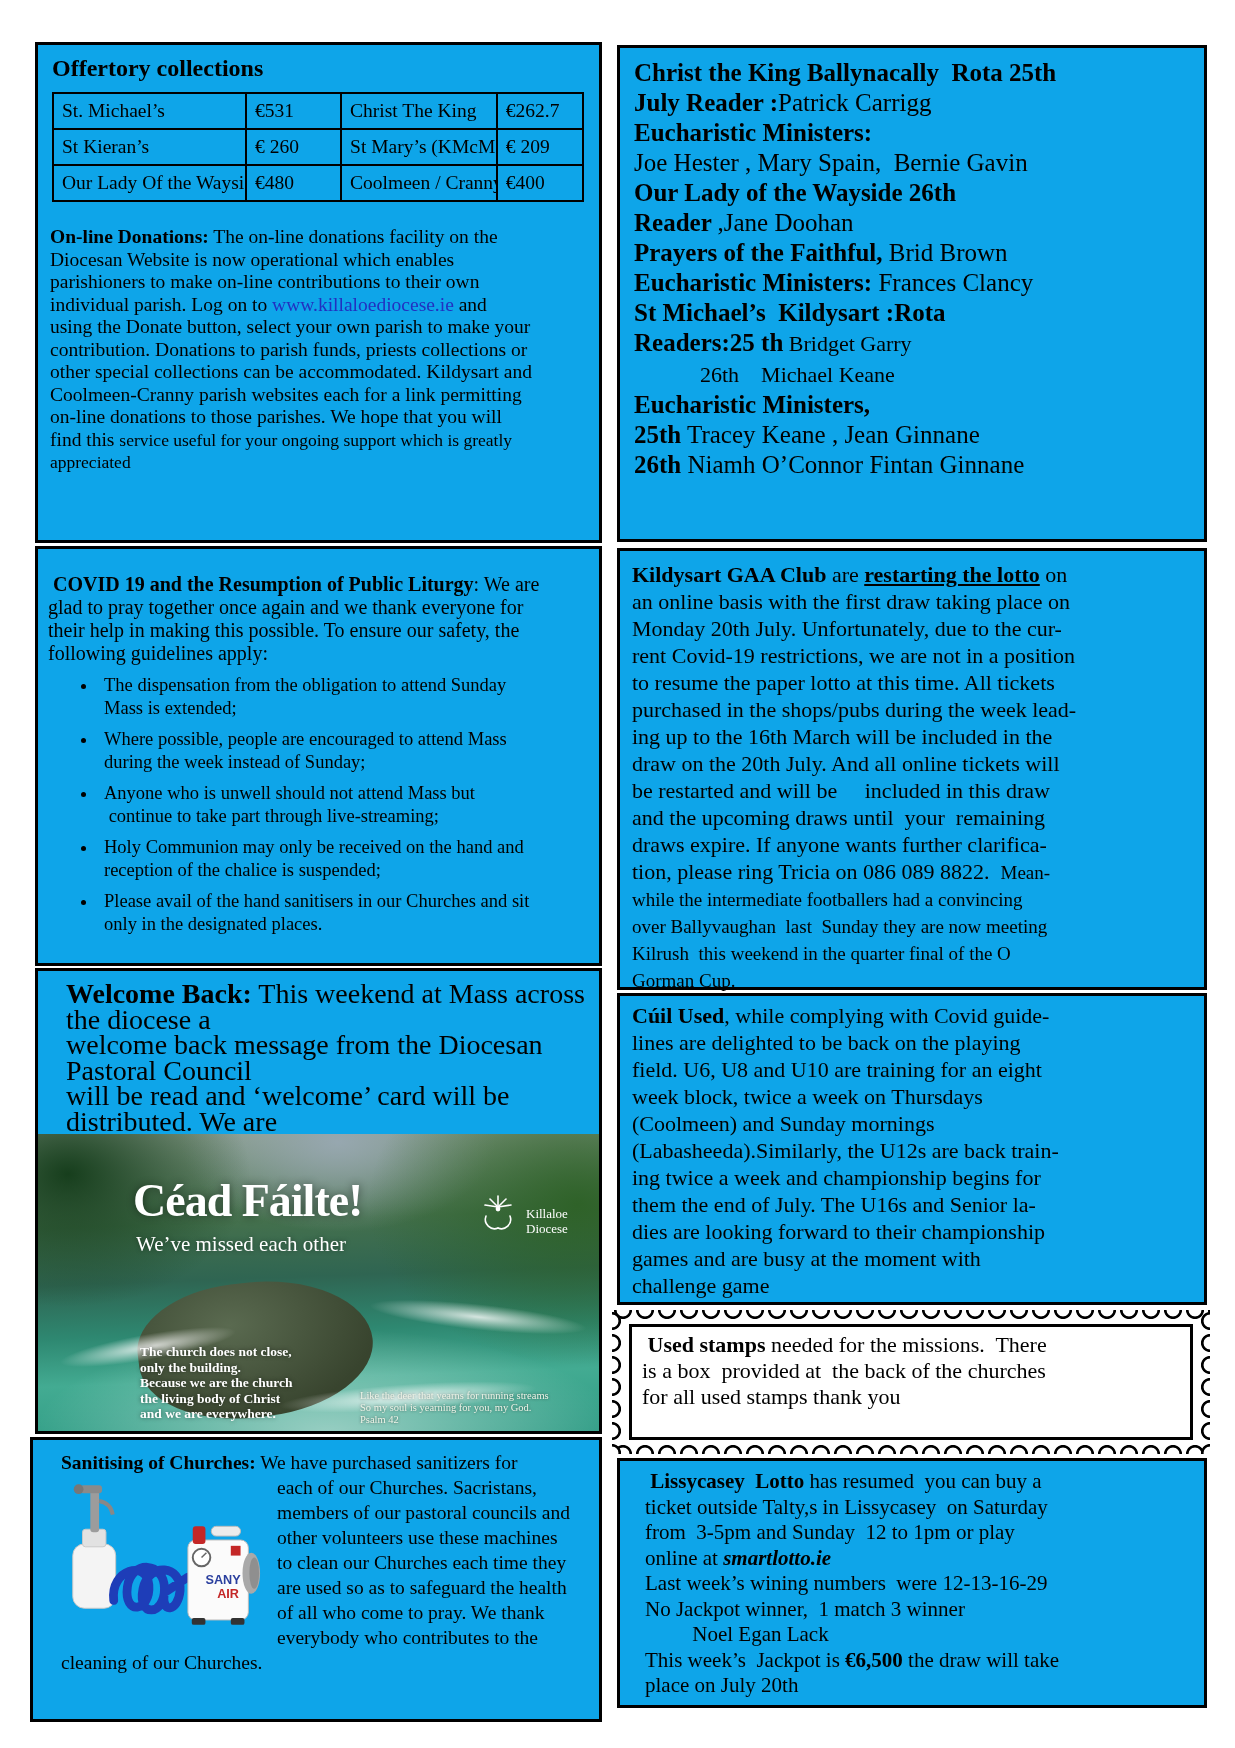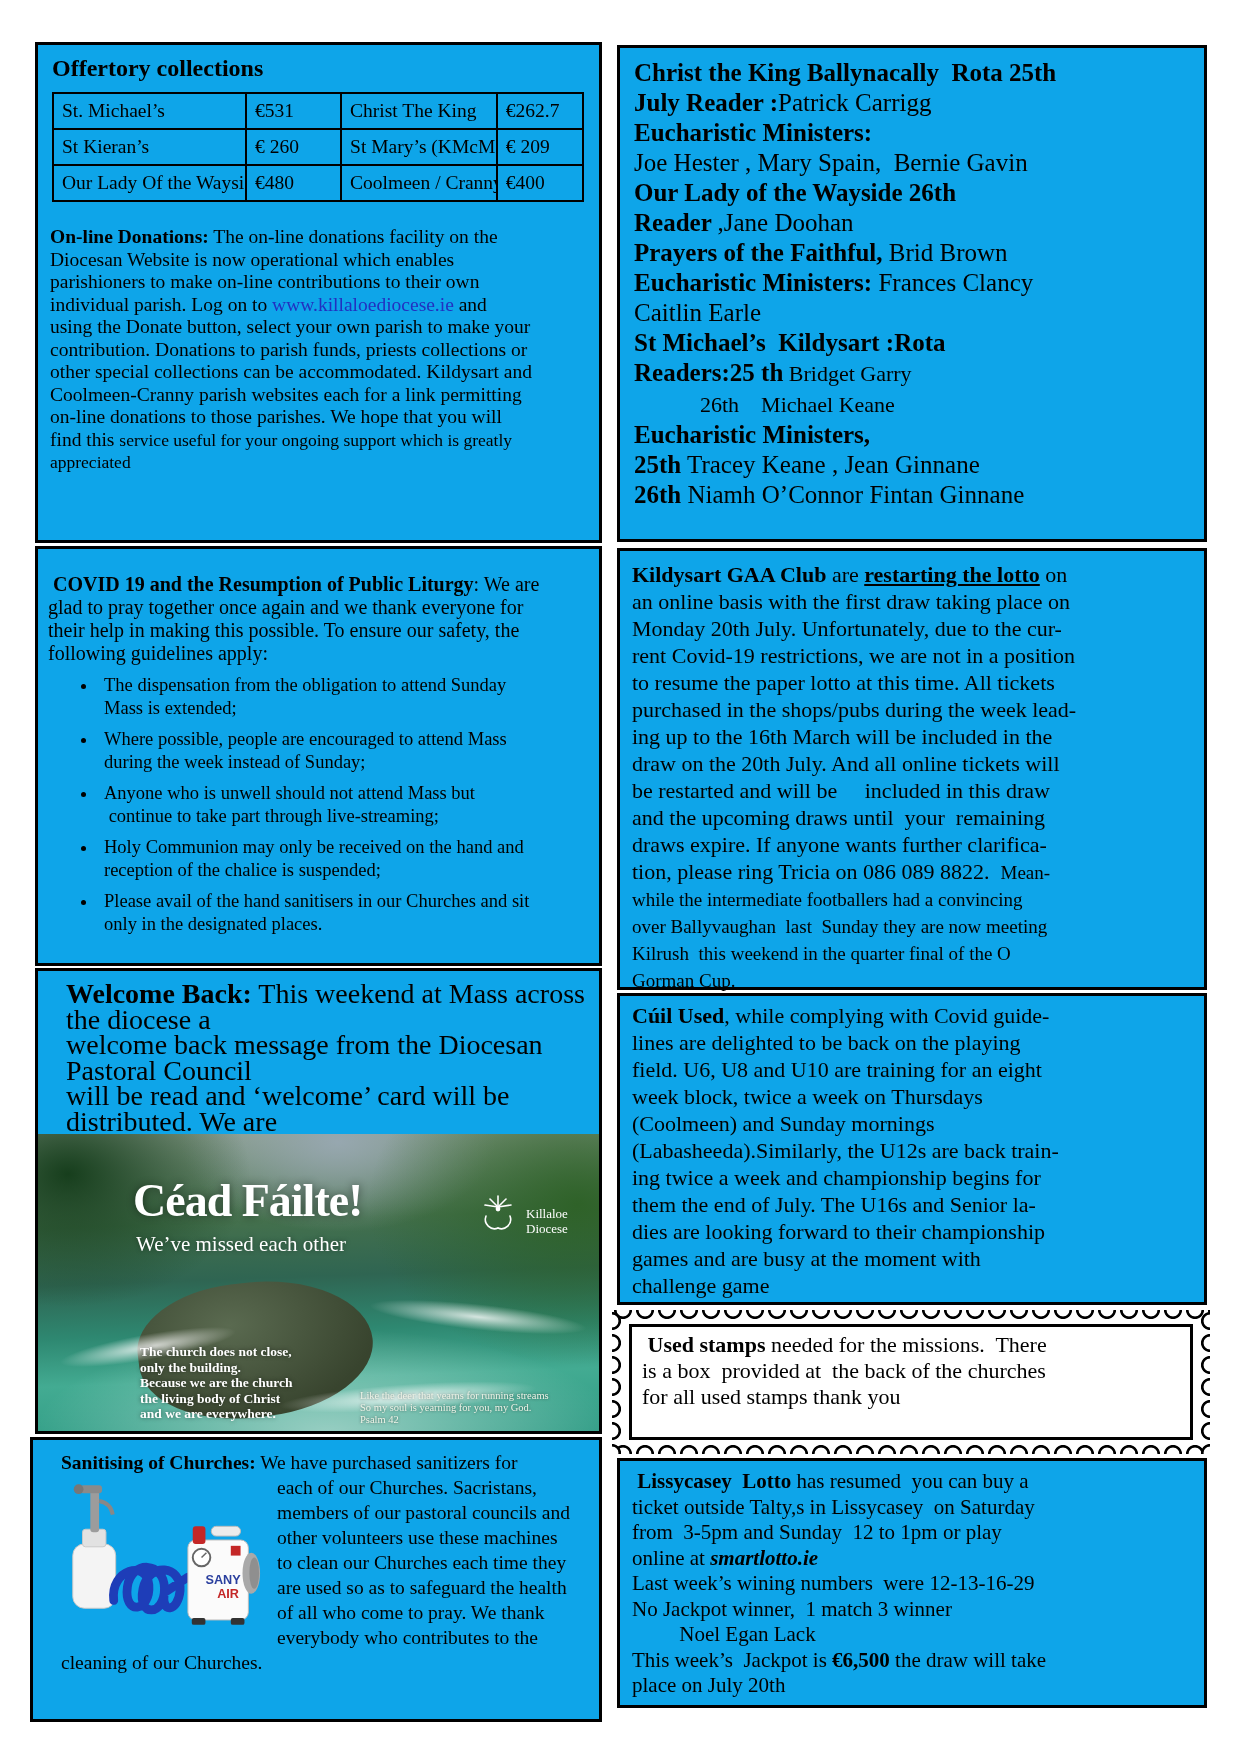--- a/index.html
+++ b/index.html
@@ -79,21 +79,21 @@
     background-size:22px 13px;background-repeat:repeat-x;}
   .perf-left{top:0;bottom:0;left:0;width:13px;
     background-image:radial-gradient(circle 9px at 0px 11px,#fff 6px,#000 6.8px,#000 8.6px,rgba(0,0,0,0) 9.4px);
     background-size:13px 22px;background-repeat:repeat-y;}
   .perf-right{top:0;bottom:0;right:0;width:13px;
     background-image:radial-gradient(circle 9px at 13px 11px,#fff 6px,#000 6.8px,#000 8.6px,rgba(0,0,0,0) 9.4px);
     background-size:13px 22px;background-repeat:repeat-y;}
   .stamp-inner{position:absolute;left:17px;right:17px;top:14px;bottom:14px;border:3px solid #000;
     padding:5px 10px;background:#fff;font-size:22px;line-height:26px;white-space:pre-wrap;}
 
-  #b-lotto{left:617px;top:1458px;width:590px;height:250px;padding:8px 12px;font-size:21px;line-height:25.5px;}
+  #b-lotto{left:617px;top:1458px;width:590px;height:250px;padding:8px 25px;font-size:21px;line-height:25.5px;}
   .site{font-weight:bold;font-style:italic;}
 </style>
 </head>
 <body>
 
 <div class="page">
 
   <section class="box" id="b-offertory">
     <div class="off-title">Offertory collections</div>
     <table class="off">
@@ -225,21 +225,20 @@
 
   <section class="box" id="b-rota">
     <div class="rl"><span class="b">Christ the King Ballynacally  Rota 25th</span><span></span></div>
     <div class="rl"><span class="b">July Reader :</span><span>Patrick Carrigg</span></div>
     <div class="rl"><span class="b">Eucharistic Ministers:</span><span></span></div>
     <div class="rl"><span class="b"></span><span>Joe Hester , Mary Spain,  Bernie Gavin</span></div>
     <div class="rl"><span class="b">Our Lady of the Wayside 26th</span><span></span></div>
     <div class="rl"><span class="b">Reader </span><span>,Jane Doohan</span></div>
     <div class="rl"><span class="b">Prayers of the Faithful,</span><span> Brid Brown</span></div>
     <div class="rl"><span class="b">Eucharistic Ministers:</span><span> Frances Clancy</span></div>
-    <div class="rl"><span class="b"></span><span>Caitlin Earle</span></div>
     <div class="rl"><span class="b">St Michael’s  Kildysart :Rota</span><span></span></div>
     <div class="rl"><span class="b">Readers:25 th</span><span class="smr"> Bridget Garry</span></div>
     <div class="rl"><span class="b"></span><span class="smr">            26th    Michael Keane</span></div>
     <div class="rl"><span class="b">Eucharistic Ministers,</span><span></span></div>
     <div class="rl"><span class="b">25th</span><span> Tracey Keane , Jean Ginnane</span></div>
     <div class="rl"><span class="b">26th</span><span> Niamh O’Connor Fintan Ginnane</span></div>
   </section>
 
   <section class="box" id="b-gaa">
     <div class="para"><span class="b">Kildysart GAA Club</span><span> are </span><span class="u">restarting the lotto</span><span> on

